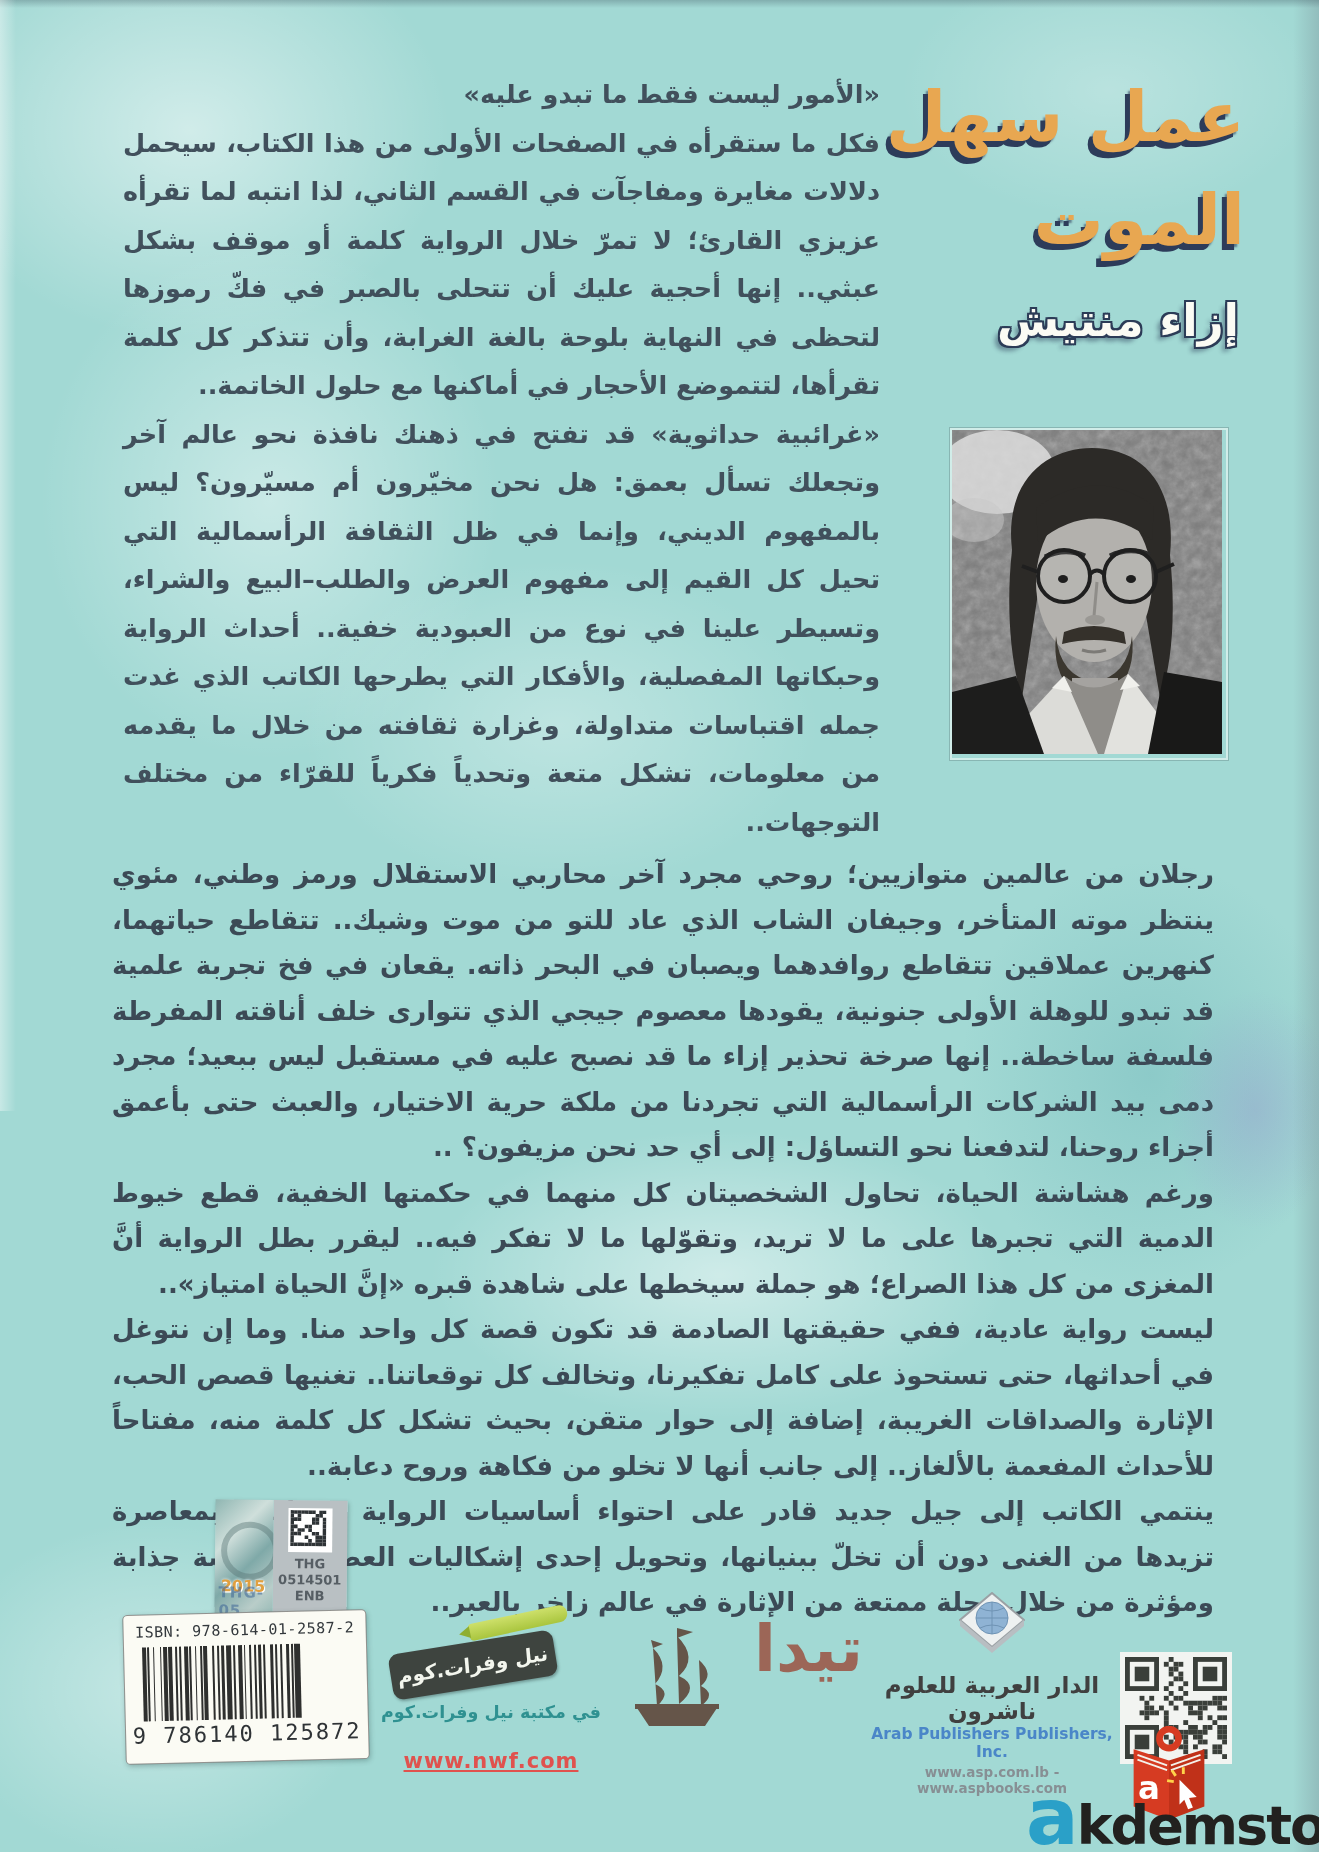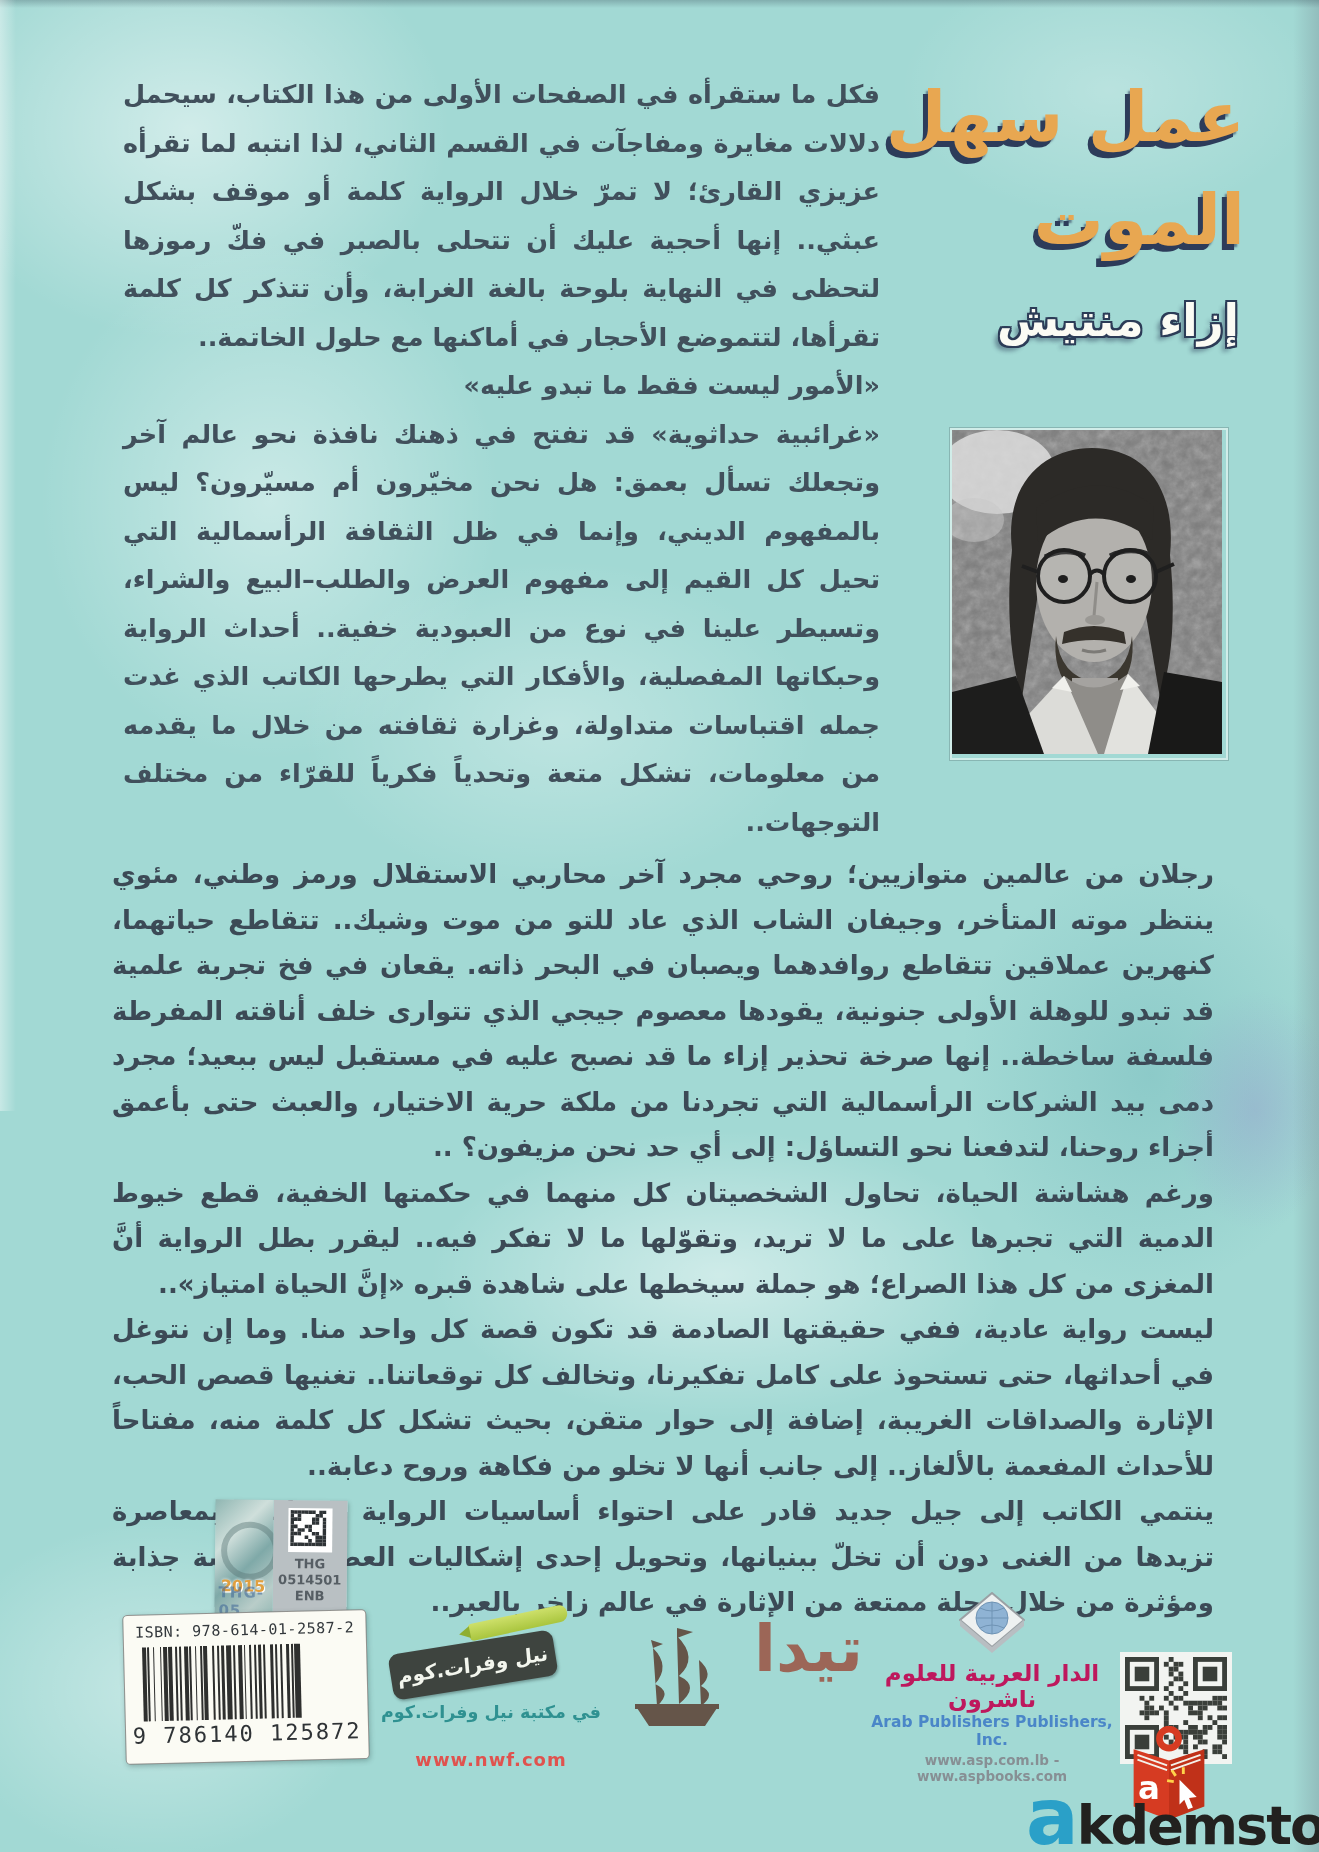--- a/index.html
+++ b/index.html
@@ -91,33 +91,33 @@
     background:linear-gradient(#cde06a,#a9c53e); border-radius:4px 8px 8px 4px; transform:rotate(-12deg);}
   .nwf .pencil:before{content:""; position:absolute; left:-10px; top:2px; border-top:6px solid transparent;
     border-bottom:6px solid transparent; border-right:11px solid #8fae32;}
   .nwf .badge{position:absolute; left:18px; top:34px; width:166px; height:46px;
     background:#3e443f; border-radius:10px; transform:rotate(-9deg);
     display:flex; align-items:center; justify-content:center; box-shadow:1px 2px 3px rgba(40,60,60,.4);}
   .nwf .badge span{color:#f3f6ee; font-weight:bold; font-size:20px; direction:rtl; transform:skewX(-4deg);}
   .nwf .cap{position:absolute; left:0; top:92px; width:100%; text-align:center;
     color:#2f9191; font-weight:bold; font-size:17.5px; line-height:24px; direction:rtl;}
   .nwf .url{position:absolute; left:0; top:141px; width:100%; text-align:center;
-    color:#e0524e; font-weight:bold; font-size:18px; letter-spacing:1px;}
+    color:#e0524e; font-weight:bold; font-size:21px; letter-spacing:1px;text-decoration:underline;}
 
   
   .teda{position:absolute; left:615px; top:1600px; width:250px; height:180px;}
   .teda .ship{position:absolute; left:12px; top:26px; width:100px; height:108px; opacity:.88;}
   .teda .word{position:absolute; right:2px; top:-16px; font-size:64px; font-weight:bold; color:#9b5242; opacity:.85; line-height:130px;}
   .teda .cap{position:absolute; left:0; bottom:8px; width:100%; text-align:center;
     color:#3c4560; font-weight:bold; font-size:19px; direction:rtl;}
 
   
   .asp{position:absolute; left:860px; top:1590px; width:264px; height:190px; text-align:center;}
   .asp .diamond{display:inline-block; margin-top:2px;}
-  .asp .ar{color:#be185d; font-weight:bold; font-size:23px; direction:rtl; margin-top:2px;}
+  .asp .ar{color:#404040; font-weight:bold; font-size:23px; direction:rtl; margin-top:14px;}
   .asp .en{color:#4a86c8; font-weight:bold; font-size:15.5px; margin-top:1px;}
   .asp .urls{color:#878f94; font-size:13.5px; font-weight:bold; margin-top:3px;}
 
   
   .qr{position:absolute; left:1120px; top:1652px; width:112px; height:112px; background:#f2f4f1; padding:5px; box-sizing:border-box;}
   .qr svg{width:100%;height:100%;display:block;}
   .bookicon{position:absolute; left:1126px; top:1726px; width:86px; height:96px;}
   .wm{position:absolute; left:1026px; top:1782px; display:flex; align-items:baseline; letter-spacing:-2px; white-space:nowrap;}
   .wm .a{font-size:78px; font-weight:600; color:#2aa0c8; line-height:70px;}
   .wm .rest{font-size:54px; font-weight:600; color:#22211f;}
@@ -188,22 +188,22 @@
       <path d="M112,246 L146,324 L152,324 L176,244 Q142,270 112,246 Z" fill="#8f8d89"></path>
       <path d="M100,258 L112,246 L120,262 Z" fill="#f0f0ec"></path>
       <path d="M188,256 L176,244 L168,260 Z" fill="#f0f0ec"></path>
 
       <path d="M0,324 L0,262 L64,246 L92,324 Z" fill="#1d1d1c"></path>
       <path d="M270,324 L270,252 L212,242 L196,324 Z" fill="#191918"></path>
     </svg>
   </div>
 
   <div class="intro">
+    <p>«الأمور ليست فقط ما تبدو عليه»</p>
     <p>فكل ما ستقرأه في الصفحات الأولى من هذا الكتاب، سيحمل دلالات مغايرة ومفاجآت في القسم الثاني، لذا انتبه لما تقرأه عزيزي القارئ؛ لا تمرّ خلال الرواية كلمة أو موقف بشكل عبثي.. إنها أحجية عليك أن تتحلى بالصبر في فكّ رموزها لتحظى في النهاية بلوحة بالغة الغرابة، وأن تتذكر كل كلمة تقرأها، لتتموضع الأحجار في أماكنها مع حلول الخاتمة..</p>
-    <p>«الأمور ليست فقط ما تبدو عليه»</p>
     <p>«غرائبية حداثوية» قد تفتح في ذهنك نافذة نحو عالم آخر وتجعلك تسأل بعمق: هل نحن مخيّرون أم مسيّرون؟ ليس بالمفهوم الديني، وإنما في ظل الثقافة الرأسمالية التي تحيل كل القيم إلى مفهوم العرض والطلب–البيع والشراء، وتسيطر علينا في نوع من العبودية خفية.. أحداث الرواية وحبكاتها المفصلية، والأفكار التي يطرحها الكاتب الذي غدت جمله اقتباسات متداولة، وغزارة ثقافته من خلال ما يقدمه من معلومات، تشكل متعة وتحدياً فكرياً للقرّاء من مختلف التوجهات..</p>
   </div>
 
   <div class="blurb">
     <p>رجلان من عالمين متوازيين؛ روحي مجرد آخر محاربي الاستقلال ورمز وطني، مئوي ينتظر موته المتأخر، وجيفان الشاب الذي عاد للتو من موت وشيك.. تتقاطع حياتهما، كنهرين عملاقين تتقاطع روافدهما ويصبان في البحر ذاته. يقعان في فخ تجربة علمية قد تبدو للوهلة الأولى جنونية، يقودها معصوم جيجي الذي تتوارى خلف أناقته المفرطة فلسفة ساخطة.. إنها صرخة تحذير إزاء ما قد نصبح عليه في مستقبل ليس ببعيد؛ مجرد دمى بيد الشركات الرأسمالية التي تجردنا من ملكة حرية الاختيار، والعبث حتى بأعمق أجزاء روحنا، لتدفعنا نحو التساؤل: إلى أي حد نحن مزيفون؟ ..</p>
     <p>ورغم هشاشة الحياة، تحاول الشخصيتان كل منهما في حكمتها الخفية، قطع خيوط الدمية التي تجبرها على ما لا تريد، وتقوّلها ما لا تفكر فيه.. ليقرر بطل الرواية أنَّ المغزى من كل هذا الصراع؛ هو جملة سيخطها على شاهدة قبره «إنَّ الحياة امتياز»..</p>
     <p>ليست رواية عادية، ففي حقيقتها الصادمة قد تكون قصة كل واحد منا. وما إن نتوغل في أحداثها، حتى تستحوذ على كامل تفكيرنا، وتخالف كل توقعاتنا.. تغنيها قصص الحب، الإثارة والصداقات الغريبة، إضافة إلى حوار متقن، بحيث تشكل كل كلمة منه، مفتاحاً للأحداث المفعمة بالألغاز.. إلى جانب أنها لا تخلو من فكاهة وروح دعابة..</p>
     <p>ينتمي الكاتب إلى جيل جديد قادر على احتواء أساسيات الرواية وقولبتها بمعاصرة تزيدها من الغنى دون أن تخلّ ببنيانها، وتحويل إحدى إشكاليات العصر إلى قصة جذابة ومؤثرة من خلال رحلة ممتعة من الإثارة في عالم زاخر بالعبر..</p>
   </div>
 

